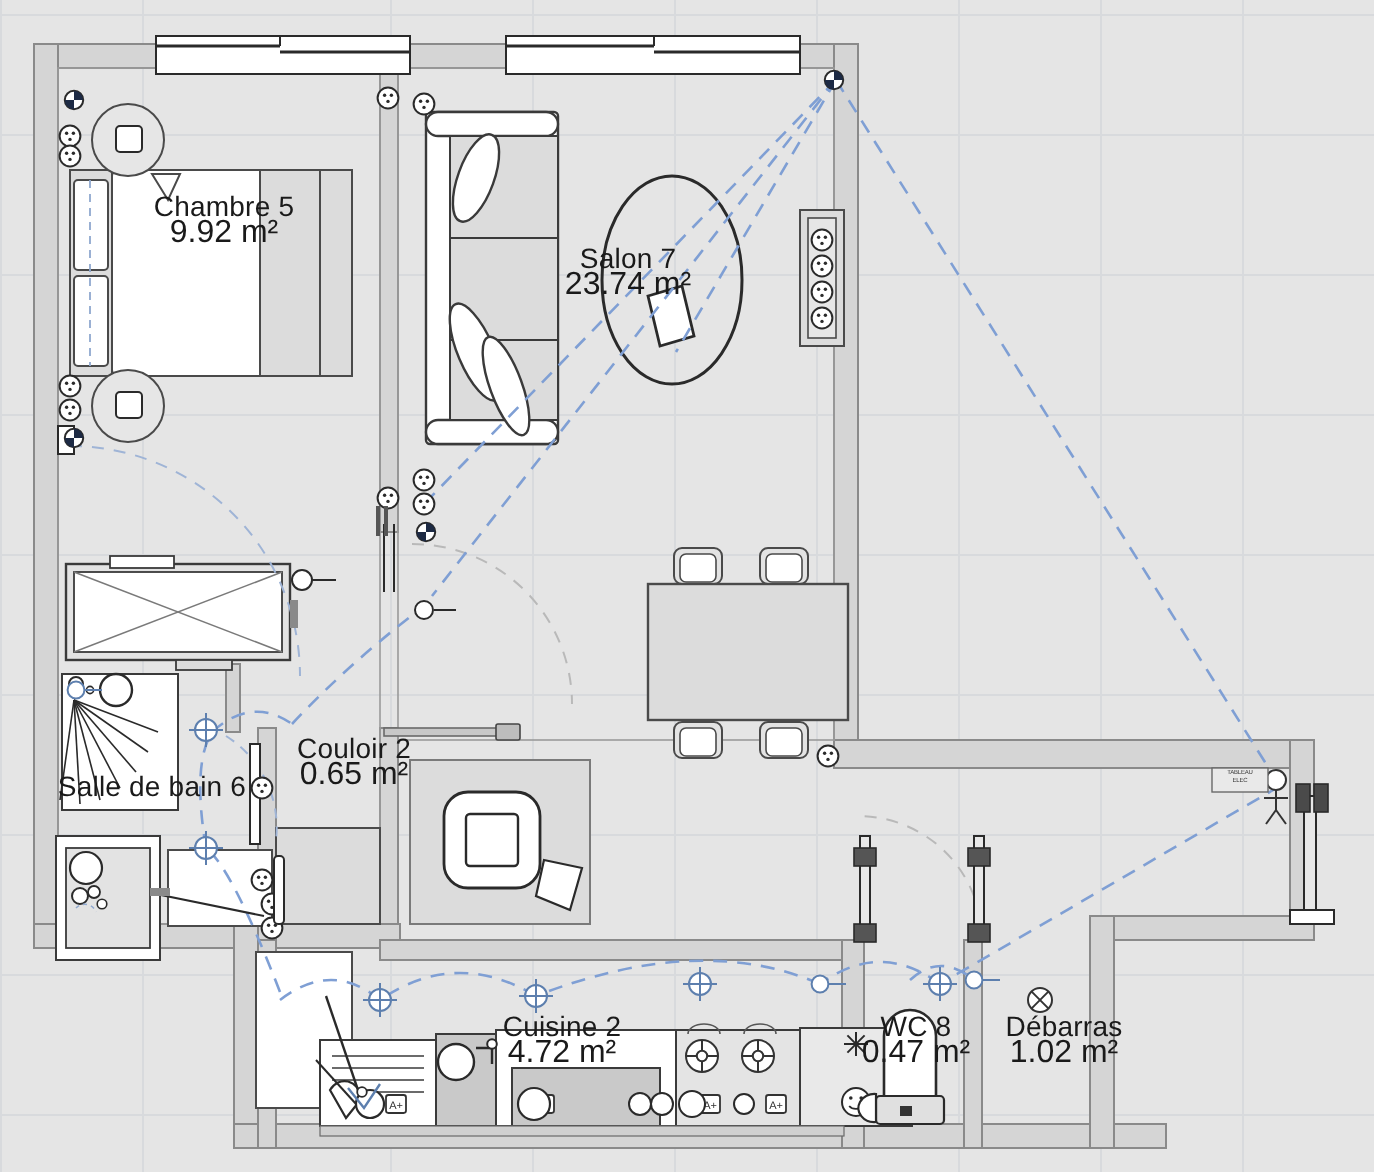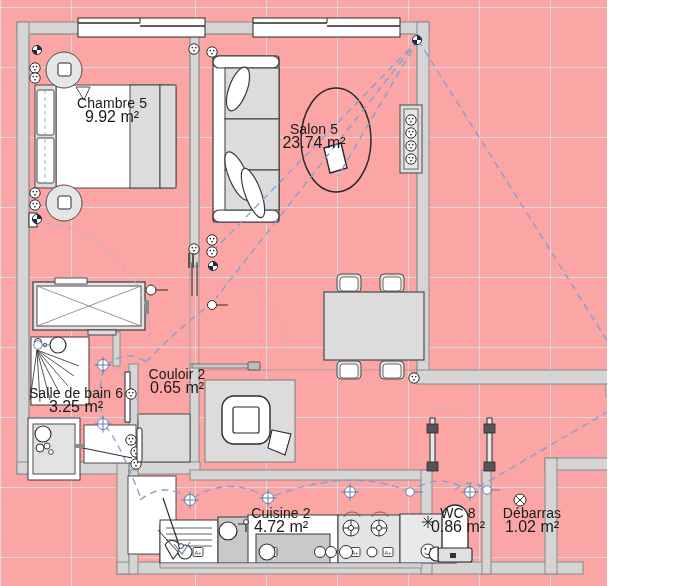--- a/index.html
+++ b/index.html
@@ -2,26 +2,25 @@
 <html><head>
 <meta charset="utf-8">
 <style>
   html, body {
     margin: 0;
     padding: 0;
     background: #ffffff;
   }
   #plan-root {
     position: relative;
-    width: 595px;
+    width: 687px;
     height: 586px;
-    background: #fca5a5;
+    background: #e5e5e5;
     font-family: "Liberation Sans", sans-serif;
     overflow: hidden;
-    padding-left: 12px;
   }
   #plan-svg { position: absolute; left: 0; top: 0; }
   .room-label {
     position: absolute;
     text-align: center;
     color: #1a1a1a;
     white-space: nowrap;
     pointer-events: none;
   }
   .room-name {
@@ -457,42 +456,41 @@
     </g>
 
   </svg>
 
   <div class="room-label" style="left:42px; top:95px; width:140px;">
     <div class="room-name">Chambre 5</div>
     <div class="room-area">9.92 m²</div>
   </div>
 
   <div class="room-label" style="left:254px; top:121px; width:120px;">
-    <div class="room-name">Salon 5</div>
+    <div class="room-name">Salon 7</div>
     <div class="room-area">23.74 m²</div>
   </div>
 
   <div class="room-label" style="left:117px; top:366px; width:120px;">
     <div class="room-name">Couloir 2</div>
     <div class="room-area">0.65 m²</div>
   </div>
 
   <div class="room-label" style="left:6px; top:385px; width:140px;">
     <div class="room-name">Salle de bain 6</div>
-    <div class="room-area">3.25 m²</div>
   </div>
 
   <div class="room-label" style="left:221px; top:505px; width:120px;">
     <div class="room-name">Cuisine 2</div>
     <div class="room-area">4.72 m²</div>
   </div>
 
   <div class="room-label" style="left:418px; top:505px; width:80px;">
     <div class="room-name">WC 8</div>
-    <div class="room-area">0.86 m²</div>
+    <div class="room-area">0.47 m²</div>
   </div>
 
   <div class="room-label" style="left:470px; top:505px; width:100px;margin-left:12px;">
     <div class="room-name">Débarras</div>
     <div class="room-area">1.02 m²</div>
   </div>
 
   <div class="tiny-label" style="left:606px; top:385px; width:28px;">
     <div>TABLEAU</div>
     <div>ELEC</div>

